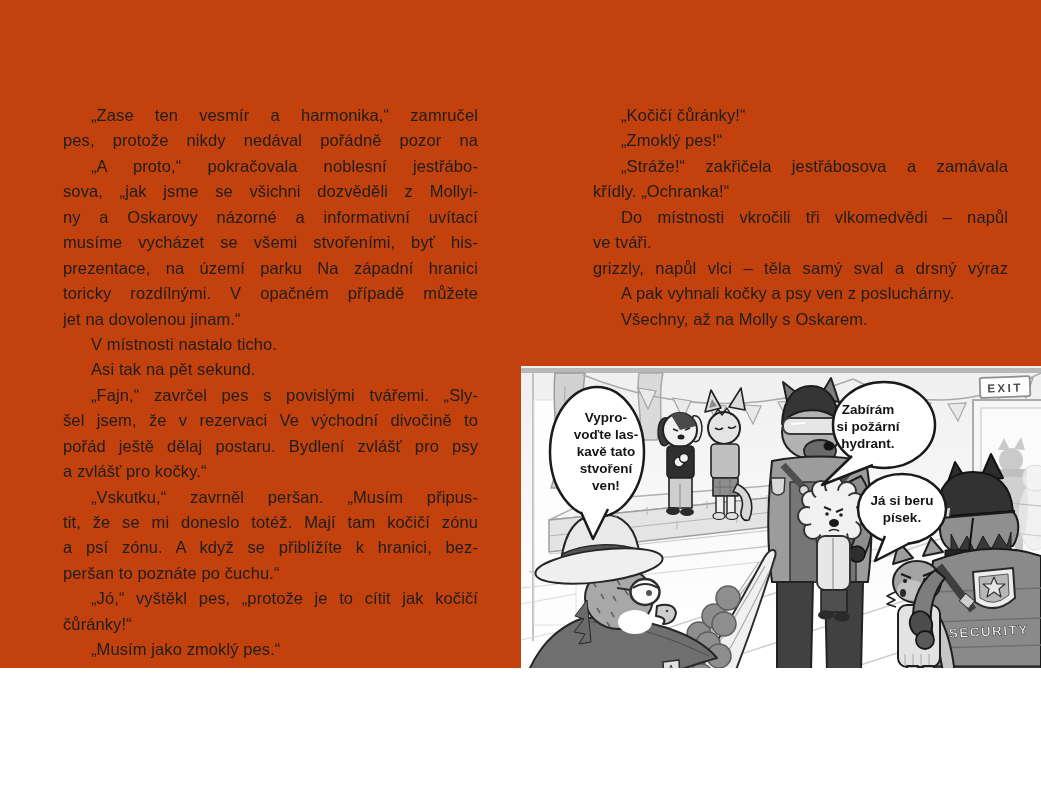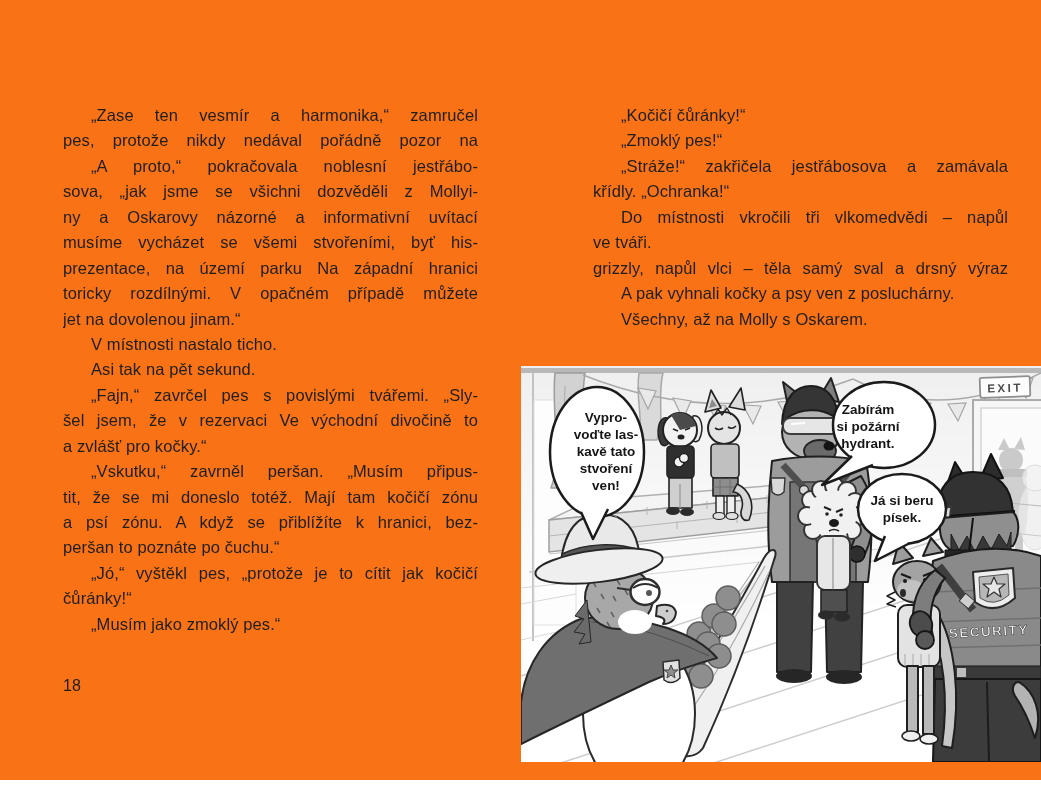--- a/index.html
+++ b/index.html
@@ -1,16 +1,16 @@
 <!DOCTYPE html>
 <html><head>
 <meta charset="utf-8">
 <style>
   html,body{margin:0;padding:0;background:#ffffff;}
-  .spread{position:relative;width:1041px;height:780px;background:#f97316;overflow:hidden;
+  .spread{position:relative;width:1041px;height:668px;background:#c2410c;overflow:hidden;
           font-family:"Liberation Sans",sans-serif;}
   .page-text{position:absolute;top:103px;width:415px;font-size:16.5px;line-height:25.45px;
              color:#1e1e1e;letter-spacing:0.1px;}
   .page-text.leftpg{left:63px;}
   .page-text.rightpg{left:593px;}
   .ln{text-align:justify;text-align-last:justify;height:25.45px;overflow:hidden;}
   .ln.last{text-align-last:left;}
   .ln.ind{text-indent:28px;}
   .pagenum{margin-top:36px;text-align:left;font-size:16px;color:#1e1e1e;}
   .illo{position:absolute;left:521px;top:366px;width:520px;height:396px;}
@@ -33,20 +33,21 @@
     <div class="ln">sova, „jak jsme se všichni dozvěděli z Mollyi-</div>
     <div class="ln">ny a Oskarovy názorné a informativní uvítací</div>
     <div class="ln">musíme vycházet se všemi stvořeními, byť his-</div>
     <div class="ln">prezentace, na území parku Na západní hranici</div>
     <div class="ln">toricky rozdílnými. V opačném případě můžete</div>
     <div class="ln last">jet na dovolenou jinam.“</div>
     <div class="ln ind last">V místnosti nastalo ticho.</div>
     <div class="ln ind last">Asi tak na pět sekund.</div>
     <div class="ln ind">„Fajn,“ zavrčel pes s povislými tvářemi. „Sly-</div>
     <div class="ln">šel jsem, že v rezervaci Ve východní divočině to</div>
+    <div class="ln">pořád ještě dělaj postaru. Bydlení zvlášť pro psy</div>
     <div class="ln last">a zvlášť pro kočky.“</div>
     <div class="ln ind">„Vskutku,“ zavrněl peršan. „Musím připus-</div>
     <div class="ln">tit, že se mi doneslo totéž. Mají tam kočičí zónu</div>
     <div class="ln">a psí zónu. A když se přiblížíte k hranici, bez-</div>
     <div class="ln last">peršan to poznáte po čuchu.“</div>
     <div class="ln ind">„Jó,“ vyštěkl pes, „protože je to cítit jak kočičí</div>
     <div class="ln last">čůránky!“</div>
     <div class="ln ind last">„Musím jako zmoklý pes.“</div>
     <div class="pagenum">18</div>
   </div>

